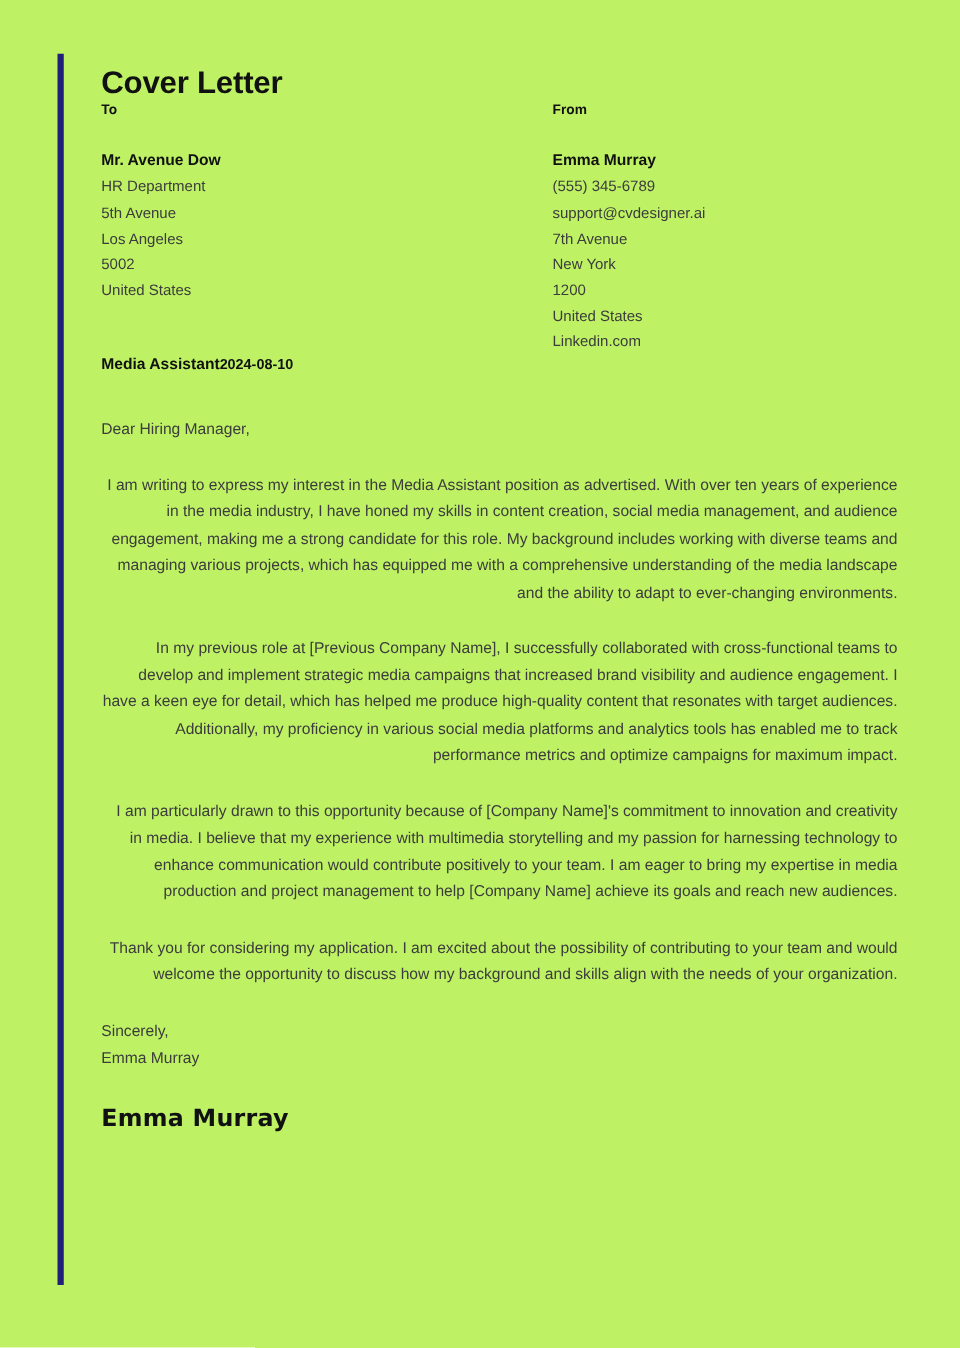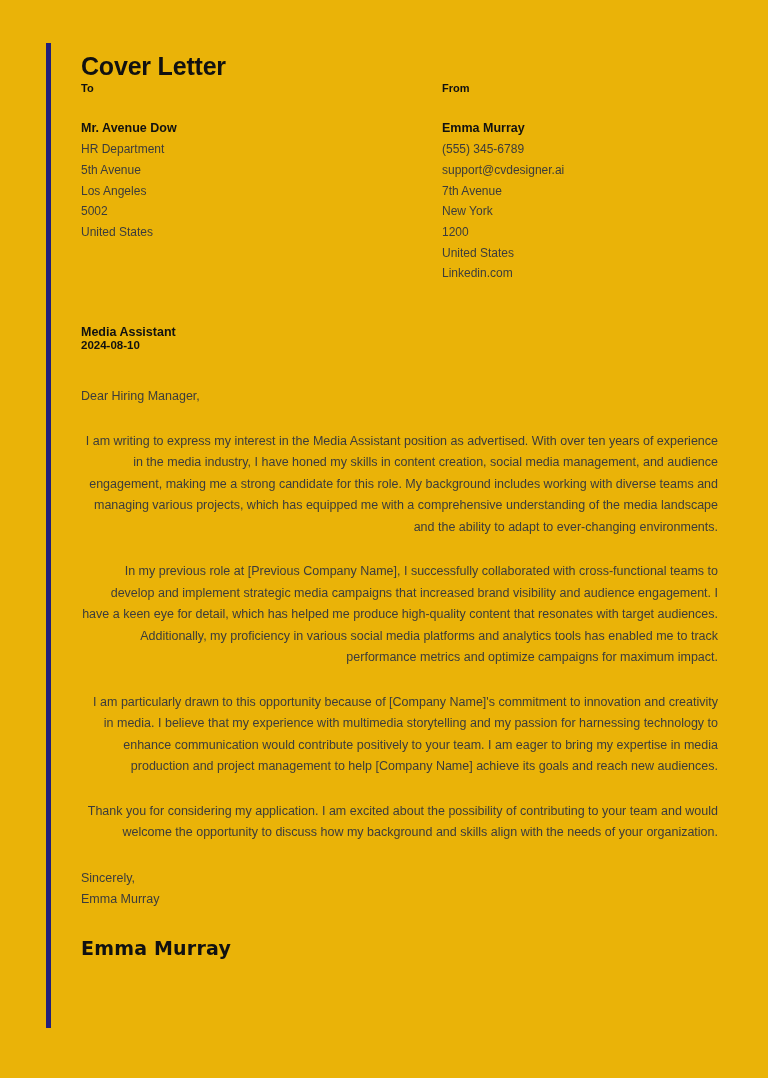--- a/index.html
+++ b/index.html
@@ -10,21 +10,21 @@
   body {
     width: 768px;
     height: 1078px;
     position: relative;
     font-family: "Liberation Sans", sans-serif;
     -webkit-font-smoothing: antialiased;
   }
   .page {
     position: absolute;
     inset: 0;
-    background: #eab308;
+    background: #bef264;
     overflow: hidden;
   }
   .accent-bar {
     position: absolute;
     left: 46px;
     top: 43px;
     width: 5px;
     height: 985px;
     background: #221f7a;
   }
@@ -66,23 +66,20 @@
   }
   .addr-line {
     font-size: 12px;
     color: #3c3c3c;
     line-height: 1.72;
   }
 
   .subject-row {
     display: flex;
     align-items: baseline;
-    justify-content: space-between;
-    margin-top: 41px;
-    flex-direction: column;
   }
   .subject-title {
     font-size: 12.5px;
     font-weight: bold;
     color: #111111;
   }
   .letter-date {
     font-size: 11.5px;
     font-weight: bold;
     color: #111111;

